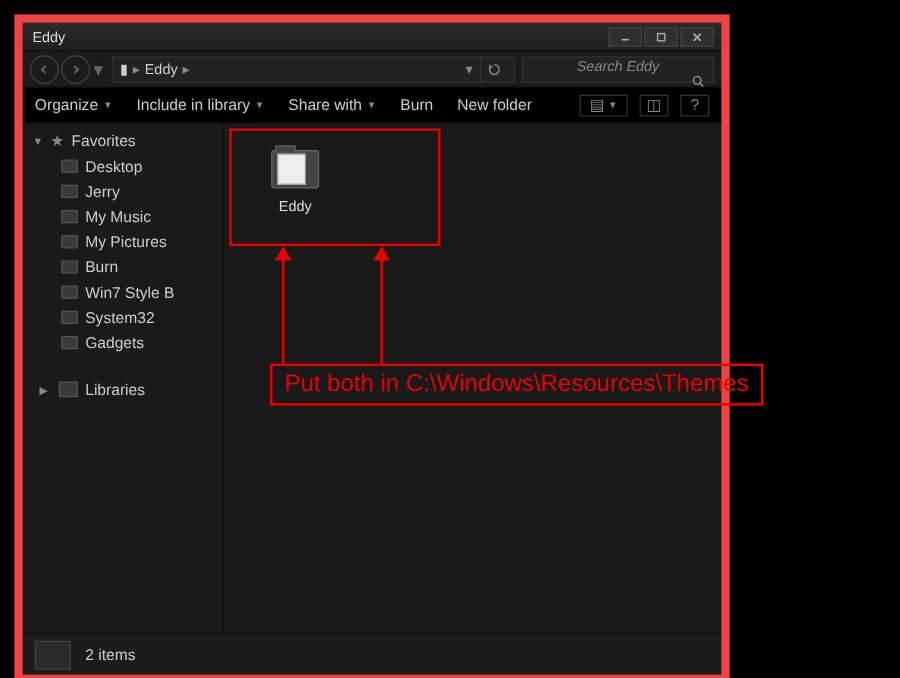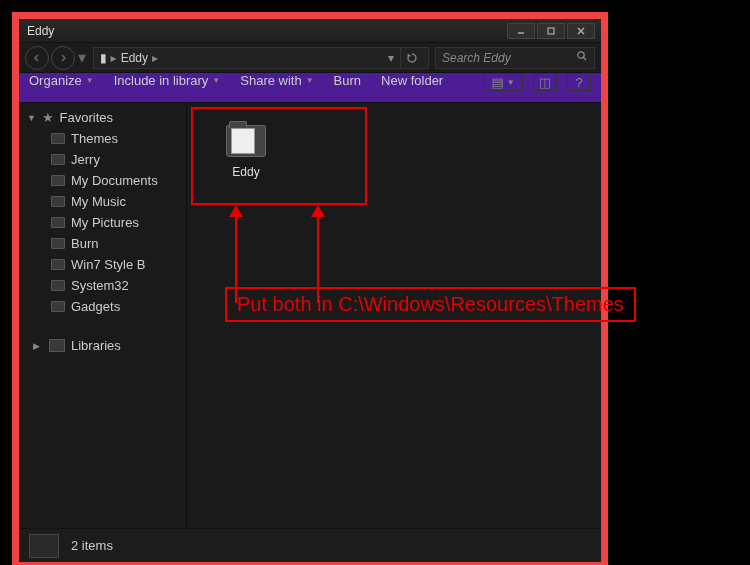--- a/index.html
+++ b/index.html
@@ -11,23 +11,23 @@
 .win-btn { width: 28px; height: 16px; background: #2f2f2f; border: 1px solid #444; display: flex; align-items: center; justify-content: center; color: #aaa; cursor: pointer; }
 .win-btn svg { width: 10px; height: 10px; }
 .navbar { height: 30px; background: #1c1c1c; display: flex; align-items: center; padding: 0 6px; gap: 6px; border-bottom: 1px solid #111; }
 .nav-arrows { display: flex; gap: 2px; align-items: center; }
 .nav-circle { width: 24px; height: 24px; border: 1px solid #444; border-radius: 50%; display: flex; align-items: center; justify-content: center; color: #666; cursor: pointer; }
 .nav-drop { width: 10px; color: #666; text-align: center; cursor: pointer; }
 .address { flex: 1; height: 22px; background: #222; border: 1px solid #333; display: flex; align-items: center; padding: 0 6px; color: #ccc; font-size: 12px; gap: 4px; }
 .address .sep { color: #888; }
 .address-end { margin-left: auto; display:flex; gap:6px; color:#888; align-items:center; }
 .refresh { width: 22px; height: 22px; border-left: 1px solid #333; display:flex; align-items:center; justify-content:center; }
-.search { width: 160px; height: 22px; background: #222; border: 1px solid #333; display: flex; align-items: center; padding: 0 6px; color: #888; font-size: 12px; font-style: italic; }
+.search { width: 160px; height: 22px; background: #222; border: 1px solid #333; display: flex; align-items: center; padding: 0 6px; color: #888; font-size: 12px; font-style: italic; flex-direction: column; }
 .search .sicon { margin-left: auto; font-style: normal; }
-.toolbar { height: 30px; background: #4c1d95; display: flex; align-items: flex-start; padding: 0 10px; gap: 20px; color: #ccc; font-size: 13px; border-bottom: 1px solid #111; }
+.toolbar { height: 30px; background: #000000; display: flex; align-items: center; padding: 0 10px; gap: 20px; color: #ccc; font-size: 13px; border-bottom: 1px solid #111; }
 .tool-item { display: flex; align-items: center; gap: 4px; cursor: pointer; }
 .tool-item .dd { font-size: 8px; color: #888; }
 .tool-right { margin-left: auto; display: flex; gap: 10px; align-items:center; }
 .tool-icon { width: 24px; height: 18px; display:flex; align-items:center; justify-content:center; border:1px solid #333; color:#888; cursor:pointer; }
 .view-btn { width: 40px; display:flex; align-items:center; justify-content:center; gap:3px; }
 .body { display: flex; height: calc(100% - 24px - 30px - 30px - 34px); }
 .sidebar { width: 168px; background: #1a1a1a; border-right: 1px solid #0d0d0d; overflow: hidden; font-size: 13px; color: #ccc; padding-top: 4px; }
 .side-header { display: flex; align-items: center; padding: 3px 8px; gap: 6px; cursor: pointer; }
 .side-header .tri { font-size: 9px; color: #888; }
 .side-header .star { color: #888; }
@@ -153,29 +153,25 @@
 
   <div class="body">
     <div class="sidebar">
       <div class="side-header">
         <span class="tri">▼</span>
         <span class="star">★</span>
         <span>Favorites</span>
       </div>
       <div class="side-item">
           <span class="ficon"></span>
-          <span>Themes</span>
+          <span>Desktop</span>
         </div>
       <div class="side-item">
           <span class="ficon"></span>
           <span>Jerry</span>
-        </div>
-      <div class="side-item">
-          <span class="ficon"></span>
-          <span>My Documents</span>
         </div>
       <div class="side-item">
           <span class="ficon"></span>
           <span>My Music</span>
         </div>
       <div class="side-item">
           <span class="ficon"></span>
           <span>My Pictures</span>
         </div>
       <div class="side-item">
@@ -209,21 +205,21 @@
                 <div class="sheet"></div>
               </div>
             </div>
           <div class="lbl">Eddy</div>
         </div>
       </div>
 
       <div class="red-box" style="left:4px; top:4px; width:176px; height:98px;"></div>
       <div class="red-arrow-v" style="left:48px; top:104px; height:96px;"></div>
       <div class="red-arrow-v" style="left:130px; top:104px; height:96px;"></div>
-      <div class="annot-box" style="left:38px; top:184px;"><span>Put both in C:\Windows\Resources\Themes</span></div>
+      <div class="annot-box" style="left:38px; top:200px;"><span>Put both in C:\Windows\Resources\Themes</span></div>
     </div>
   </div>
 
   <div class="statusbar">
     <div class="status-ic"></div>
     <span>2 items</span>
   </div>
 
 </div>
 

